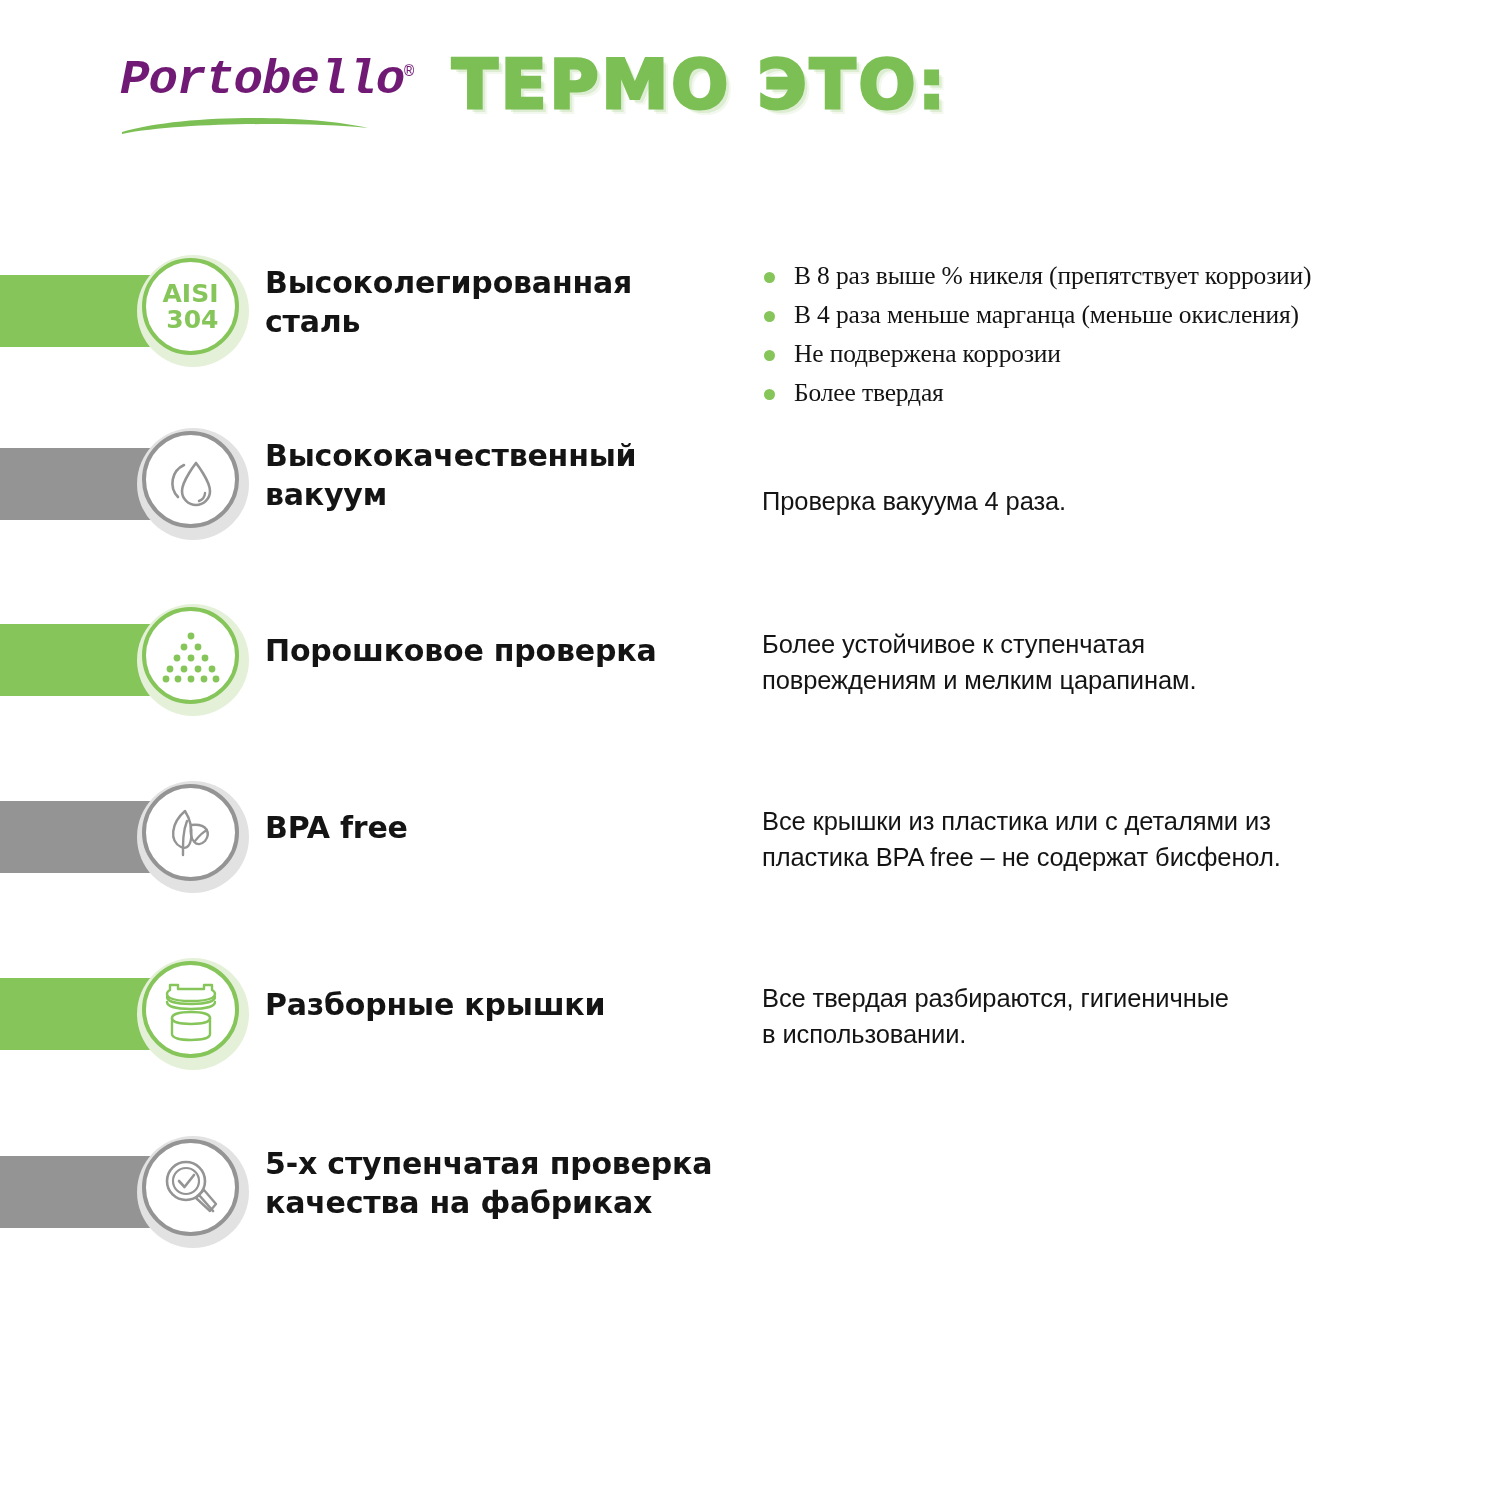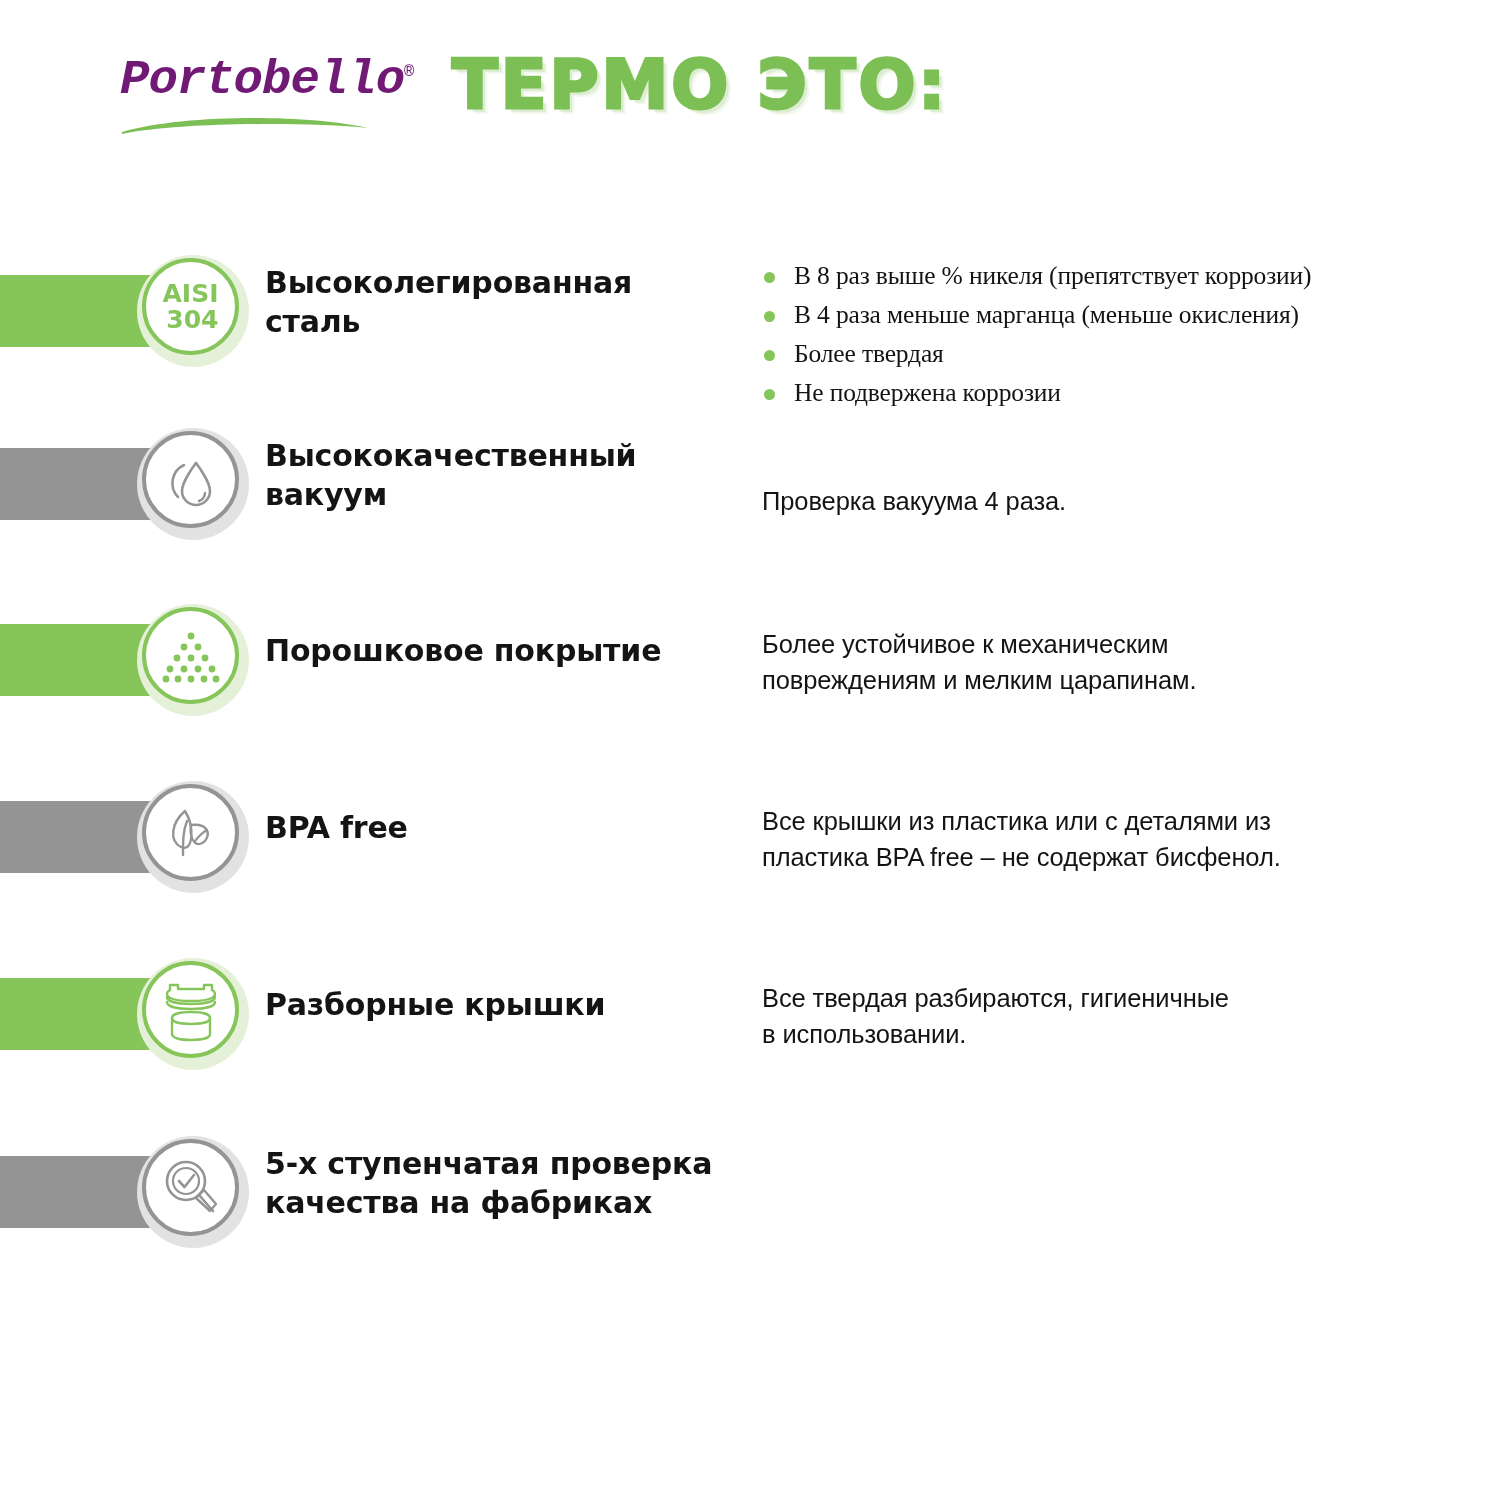--- a/index.html
+++ b/index.html
@@ -207,22 +207,22 @@
         <div>AISI</div>
         <div>304</div>
       </div>
     </div>
   </div>
   <div class="heading" style="top:8px; white-space:pre-line;">Высоколегированная
 сталь</div>
   <ul class="bullets" style="top:3px;">
     <li>В 8 раз выше % никеля (препятствует коррозии)</li>
     <li>В 4 раза меньше марганца (меньше окисления)</li>
+    <li>Не подвержена коррозии</li>
     <li>Более твердая</li>
-    <li>Не подвержена коррозии</li>
   </ul>
 </div>
 
 <div class="row" style="top:428px;">
   <div class="bar gray" style="top:20px;"></div>
   <div class="badge gray" style="top:0px;">
     <div class="halo"></div>
     <div class="ring"></div>
     <div class="glyph">
       <svg width="62" height="62" viewBox="0 0 62 62">
@@ -257,22 +257,22 @@
             <circle cx="51" cy="41" r="3.4"></circle>
           <circle cx="5" cy="51" r="3.4"></circle>
             <circle cx="17" cy="51" r="3.4"></circle>
             <circle cx="30" cy="51" r="3.4"></circle>
             <circle cx="43" cy="51" r="3.4"></circle>
             <circle cx="55" cy="51" r="3.4"></circle>
         </g>
       </svg>
     </div>
   </div>
-  <div class="heading" style="top:27px; white-space:pre-line;">Порошковое покрытие</div>
-  <div class="desc" style="top:22px; white-space:pre-line;">Более устойчивое к механическим
+  <div class="heading" style="top:27px; white-space:pre-line;">Порошковое проверка</div>
+  <div class="desc" style="top:22px; white-space:pre-line;">Более устойчивое к ступенчатая
 повреждениям и мелким царапинам.</div>
 </div>
 
 <div class="row" style="top:781px;">
   <div class="bar gray" style="top:20px;"></div>
   <div class="badge gray" style="top:0px;">
     <div class="halo"></div>
     <div class="ring"></div>
     <div class="glyph">
       <svg width="60" height="60" viewBox="0 0 60 60">

